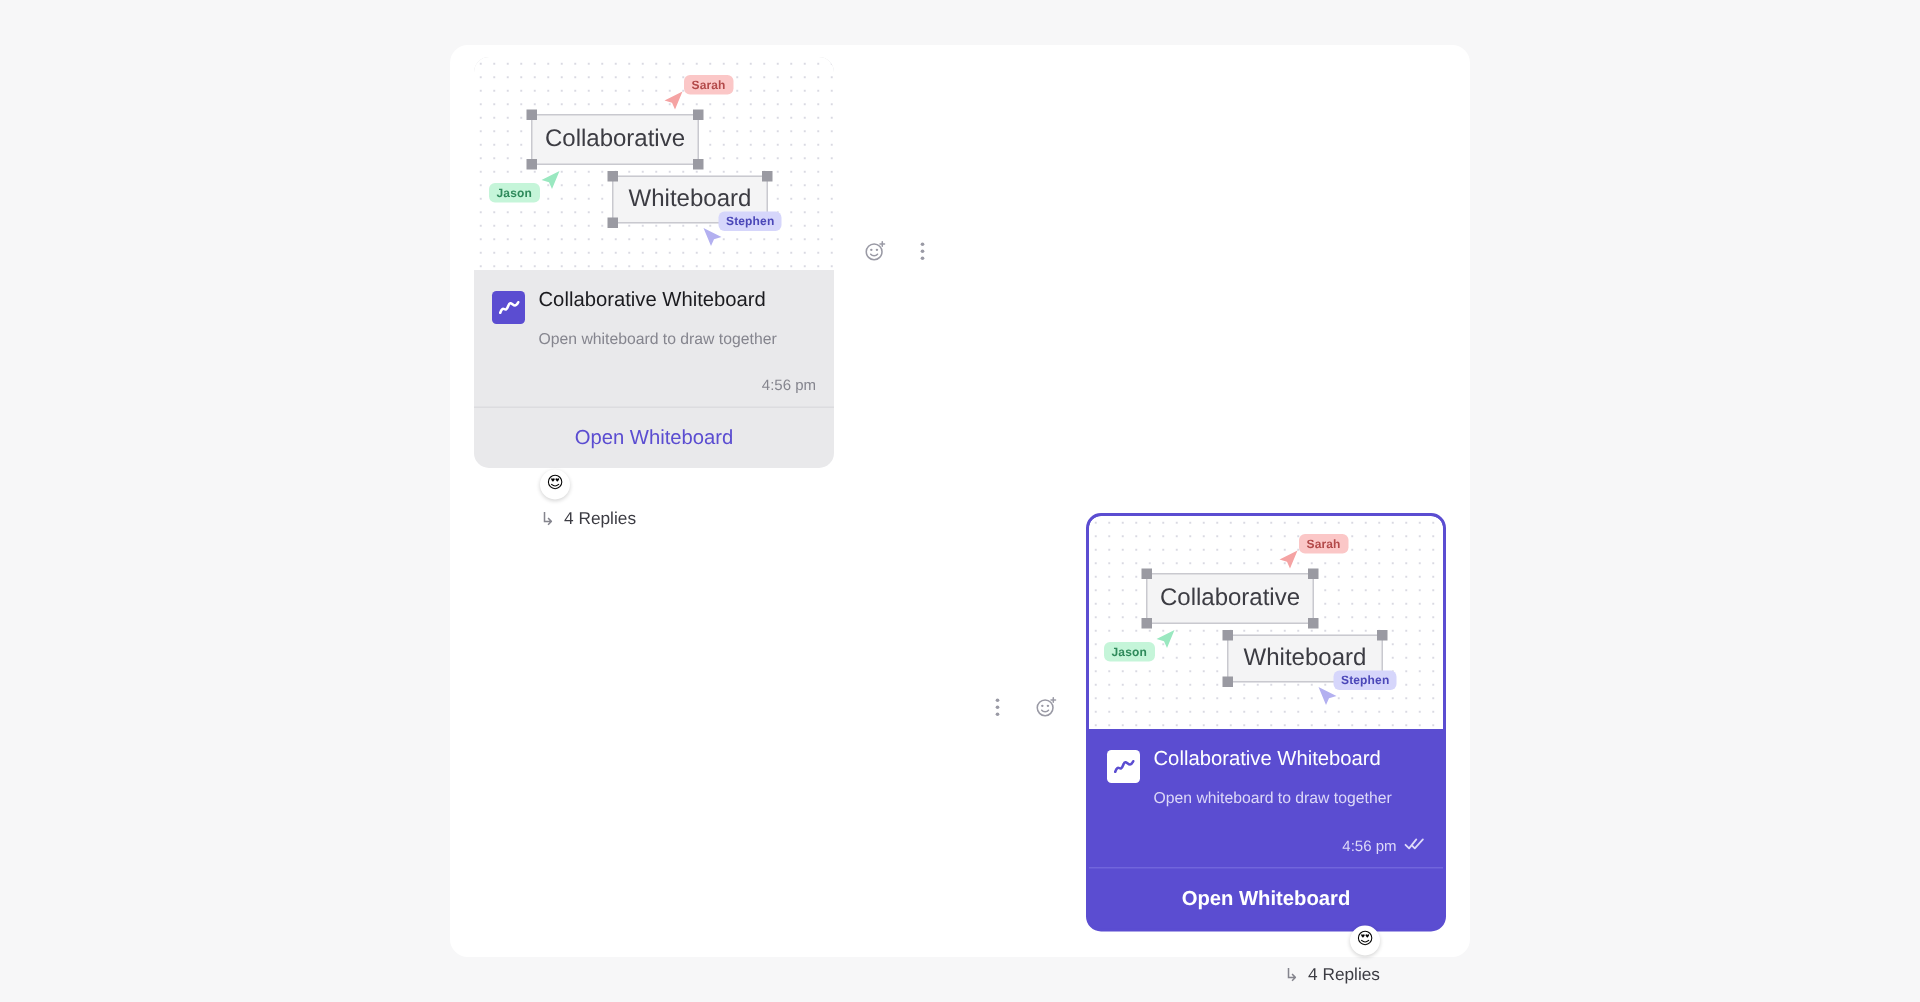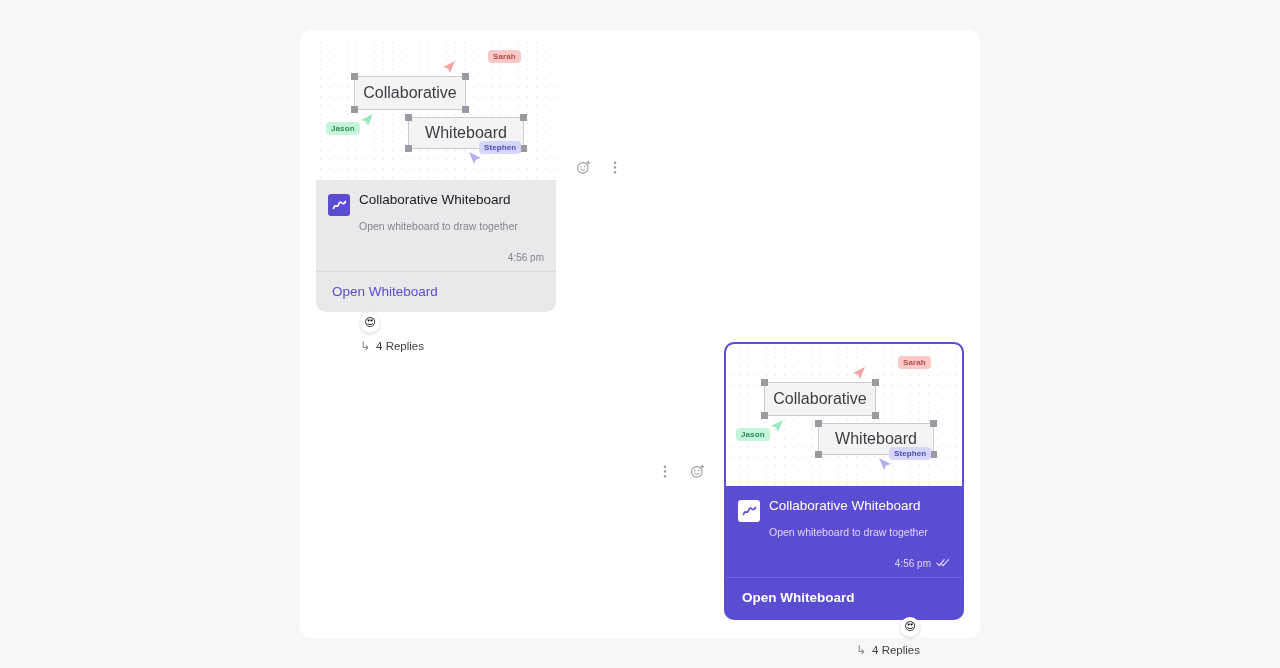--- a/index.html
+++ b/index.html
@@ -105,42 +105,42 @@
   .wb-shape .handle.bl { left: -4px;  bottom: -4px; }
   .wb-shape .handle.br { right: -4px; bottom: -4px; }
 
   .shape-collab {
     left: 38px; top: 38px;
     width: 112px; height: 34px;
     font-size: 16px;
   }
   .shape-white {
     left: 92px; top: 79px;
-    width: 116px; height: 32px;
+    width: 104px; height: 32px;
     font-size: 16px;
   }
 
   
   .cursor-tag {
     position: absolute;
     font-size: 8px;
     font-weight: 700;
     padding: 2px 5px;
     border-radius: 4px;
     white-space: nowrap;
     letter-spacing: .1px;
   }
   .cursor-arrow { position: absolute; }
 
   .tag-sarah   { background: #fbc7c7; color: #b34a4a; }
   .tag-jason   { background: #c5f5d9; color: #2f8a5b; }
   .tag-stephen { background: #d6d6fb; color: #4b47b8; }
 
   
-  .c-sarah   { left: 140px; top: 12px; margin-left: 32px;  }
+  .c-sarah   { left: 140px; top: 12px;  }
   .a-sarah   { left: 126px; top: 21px;  }
   .c-jason   { left: 10px;  top: 84px;  }
   .a-jason   { left: 44px;  top: 74px;  }
   .c-stephen { left: 163px; top: 103px; }
   .a-stephen { left: 152px; top: 112px; }
 
   
   .card {
     display: flex;
     gap: 9px;
@@ -177,23 +177,23 @@
   }
   .bubble.incoming .card-title { color: #1b1b1f; }
   .bubble.incoming .card-sub   { color: #85858e; }
   .bubble.incoming .card-meta  { color: #85858e; }
   .bubble.outgoing .card-title { color: #ffffff; }
   .bubble.outgoing .card-sub   { color: #ddd9f8; }
   .bubble.outgoing .card-meta  { color: #ddd9f8; }
 
   
   .open-btn {
-    text-align: left;
+    text-align: center;
     font-size: 13.5px;
-    padding: 12px 0 13px 16px;
+    padding: 12px 0 13px 0;
     cursor: pointer;
   }
   .bubble.incoming .open-btn {
     color: #5b4dd1;
     border-top: 1px solid #dcdcdf;
   }
   .bubble.outgoing .open-btn {
     color: #ffffff;
     font-weight: 700;
     border-top: 1px solid #7165dc;

